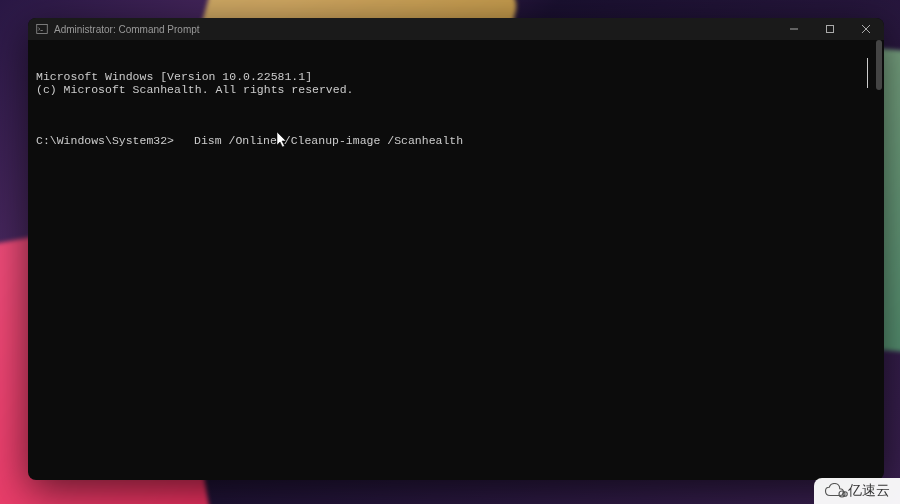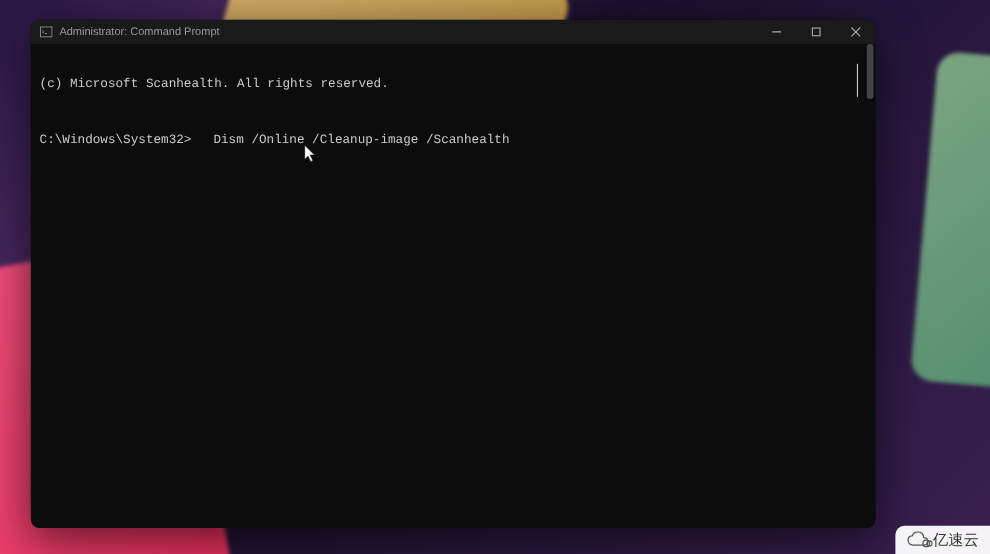--- a/index.html
+++ b/index.html
@@ -48,21 +48,21 @@
       background: linear-gradient(135deg, #a0e0a0, #60c080);
       border-radius: 20px;
       transform: rotate(5deg);
       filter: blur(2px);
       opacity: 0.7;
     }
     .window {
       position: absolute;
       top: 18px;
       left: 28px;
-      width: 768px;
+      width: 856px;
       height: 462px;
       background: #0c0c0c;
       border-radius: 8px;
       box-shadow: 0 10px 40px rgba(0,0,0,0.6);
       overflow: hidden;
       display: flex;
       flex-direction: column;
     }
     .titlebar {
       height: 22px;
@@ -193,21 +193,21 @@
       </div>
       <div class="win-btn close">
         <svg width="10" height="10">
             <line x1="1" y1="1" x2="9" y2="9" stroke="#aaa" stroke-width="1"></line>
             <line x1="9" y1="1" x2="1" y2="9" stroke="#aaa" stroke-width="1"></line>
           </svg>
       </div>
     </div>
   </div>
   <div class="terminal-body">
-    <span class="terminal-line">(c) Microsoft Scanhealth. All rights reserved.</span>
+    <span class="terminal-line">Microsoft Windows [Version 10.0.22581.1]</span><span class="terminal-line">(c) Microsoft Scanhealth. All rights reserved.</span>
     <div class="prompt-line"><span>C:\Windows\System32&gt;</span><span>Dism /Online /Cleanup-image /Scanhealth</span></div>
     <div class="cursor"></div>
   </div>
   <div class="scrollbar-indicator"></div>
 </div>
 
 <div class="mouse-cursor">
   <svg width="14" height="18" viewBox="0 0 14 18">
     <path d="M1 1 L1 14 L4 11 L6.5 16 L8.5 15 L6 10 L10 10 Z" fill="white" stroke="black" stroke-width="0.5"></path>
   </svg>

